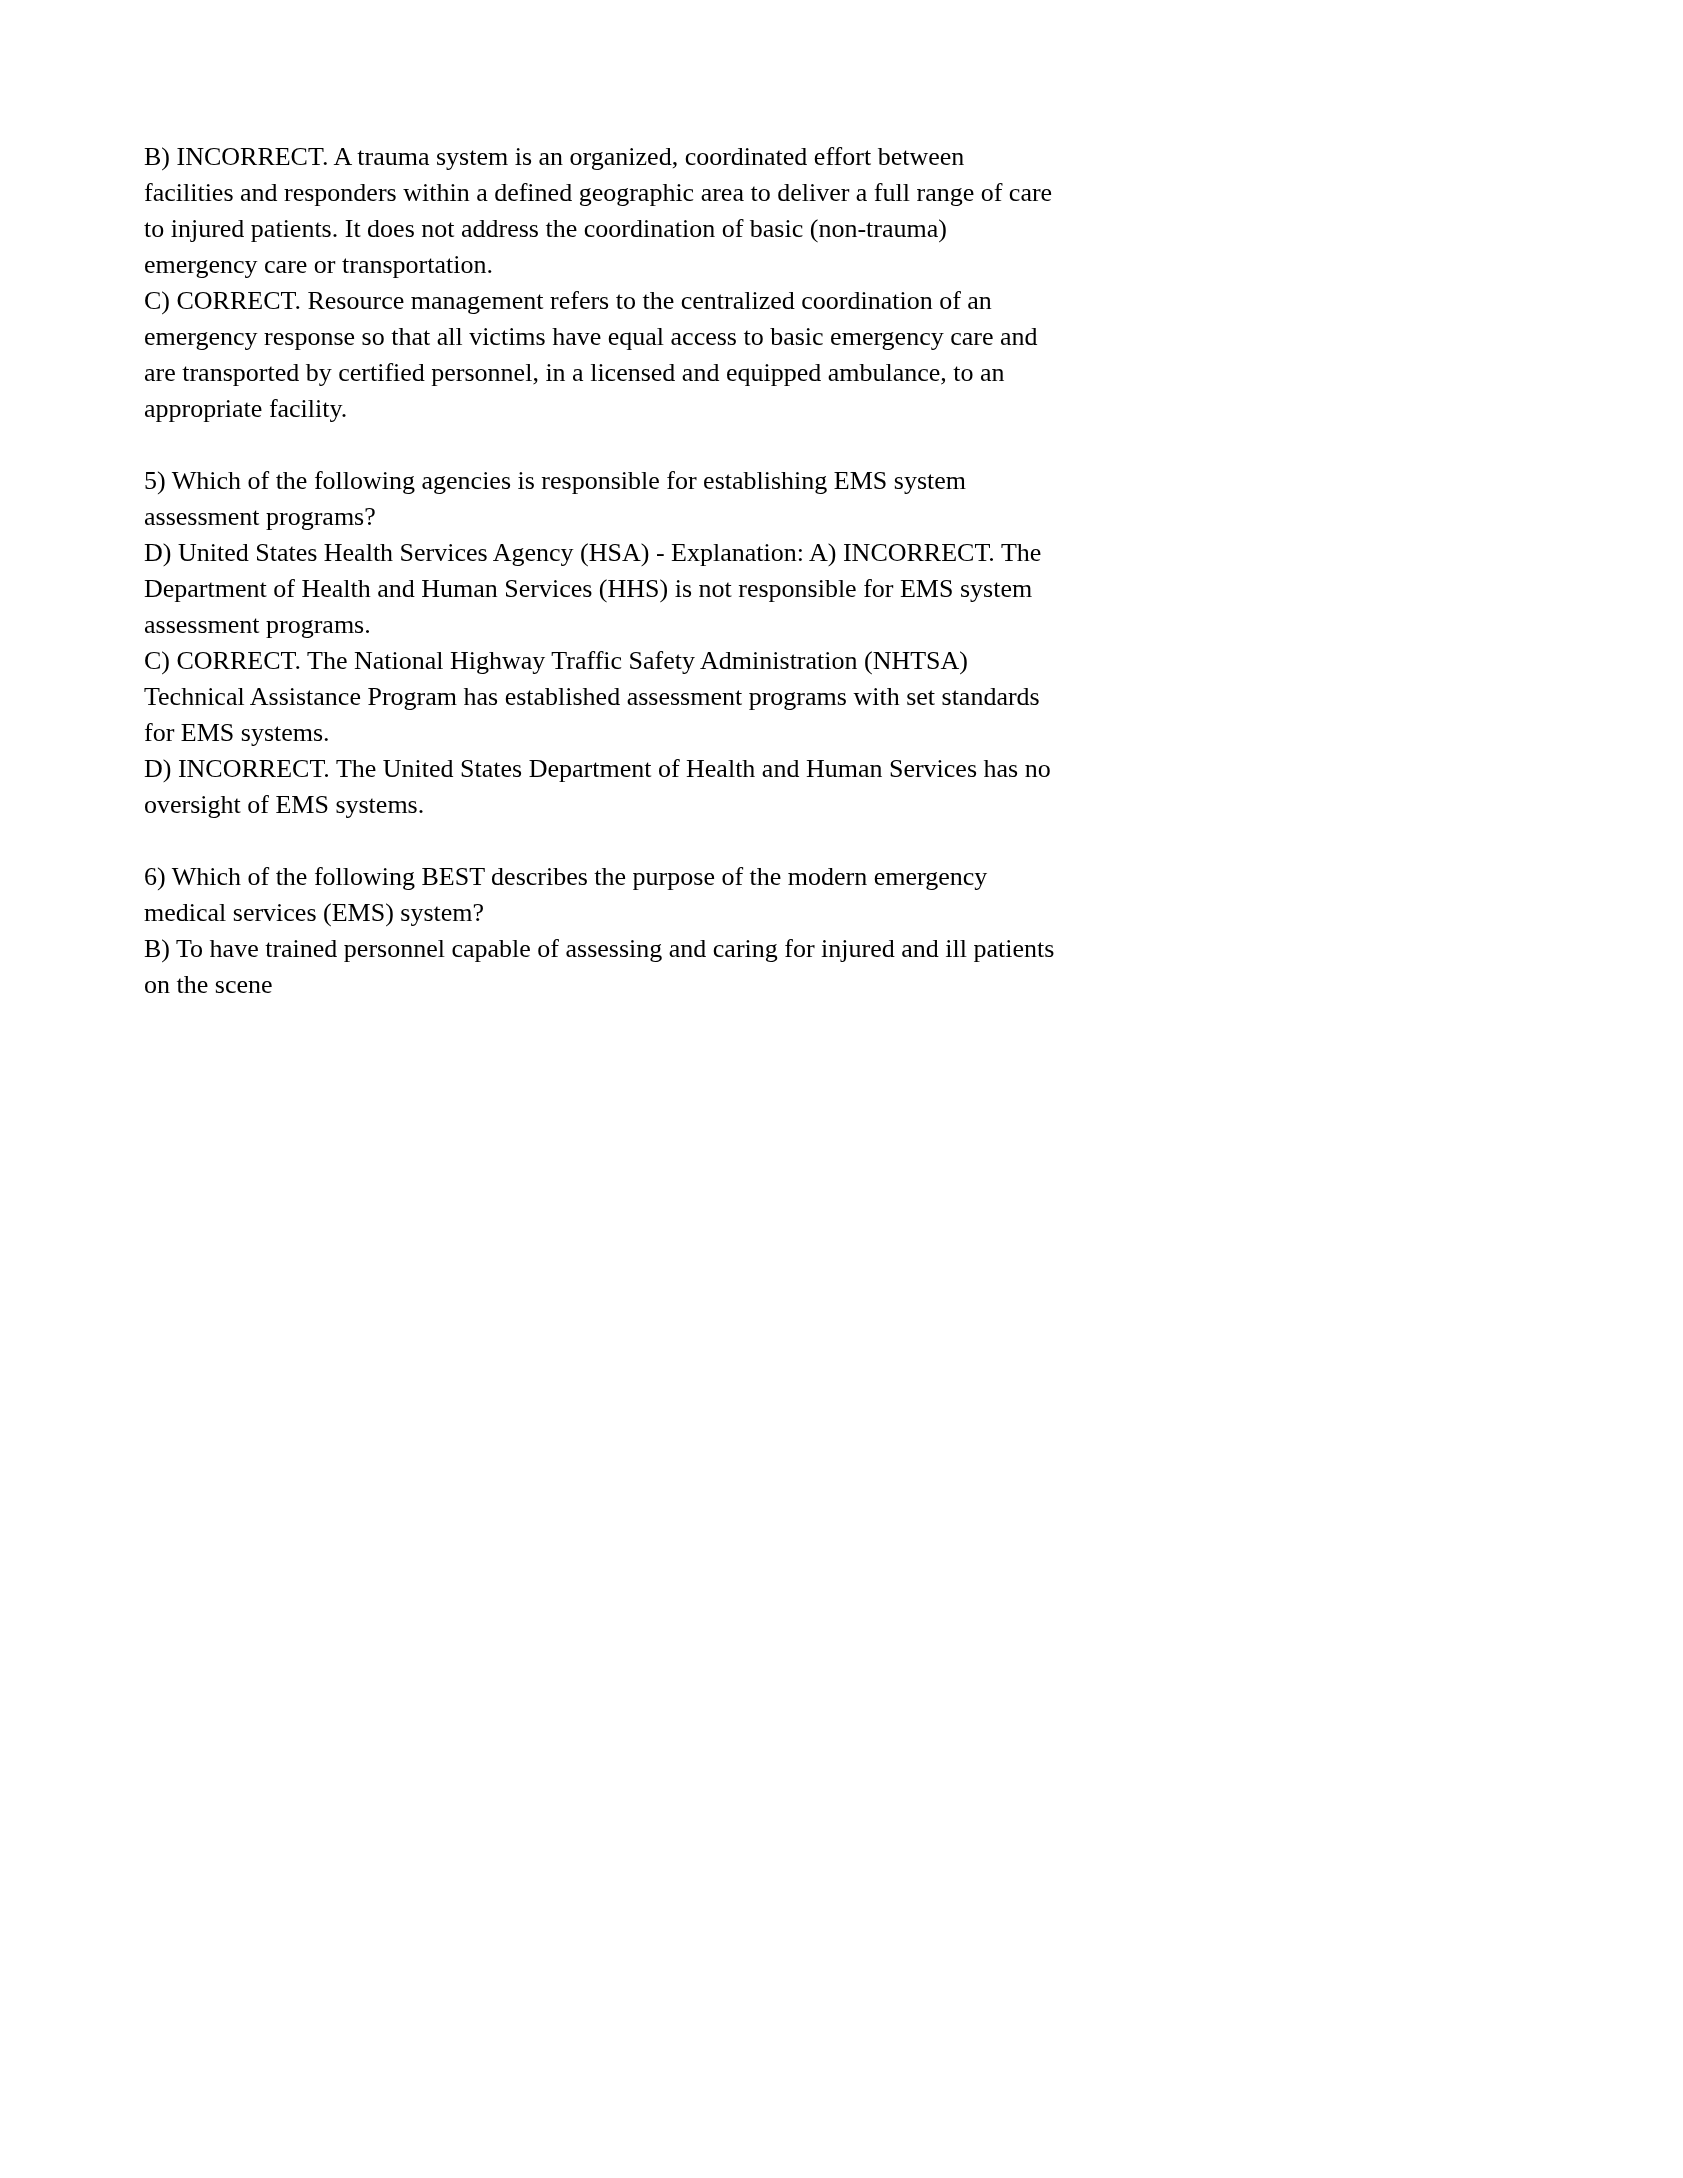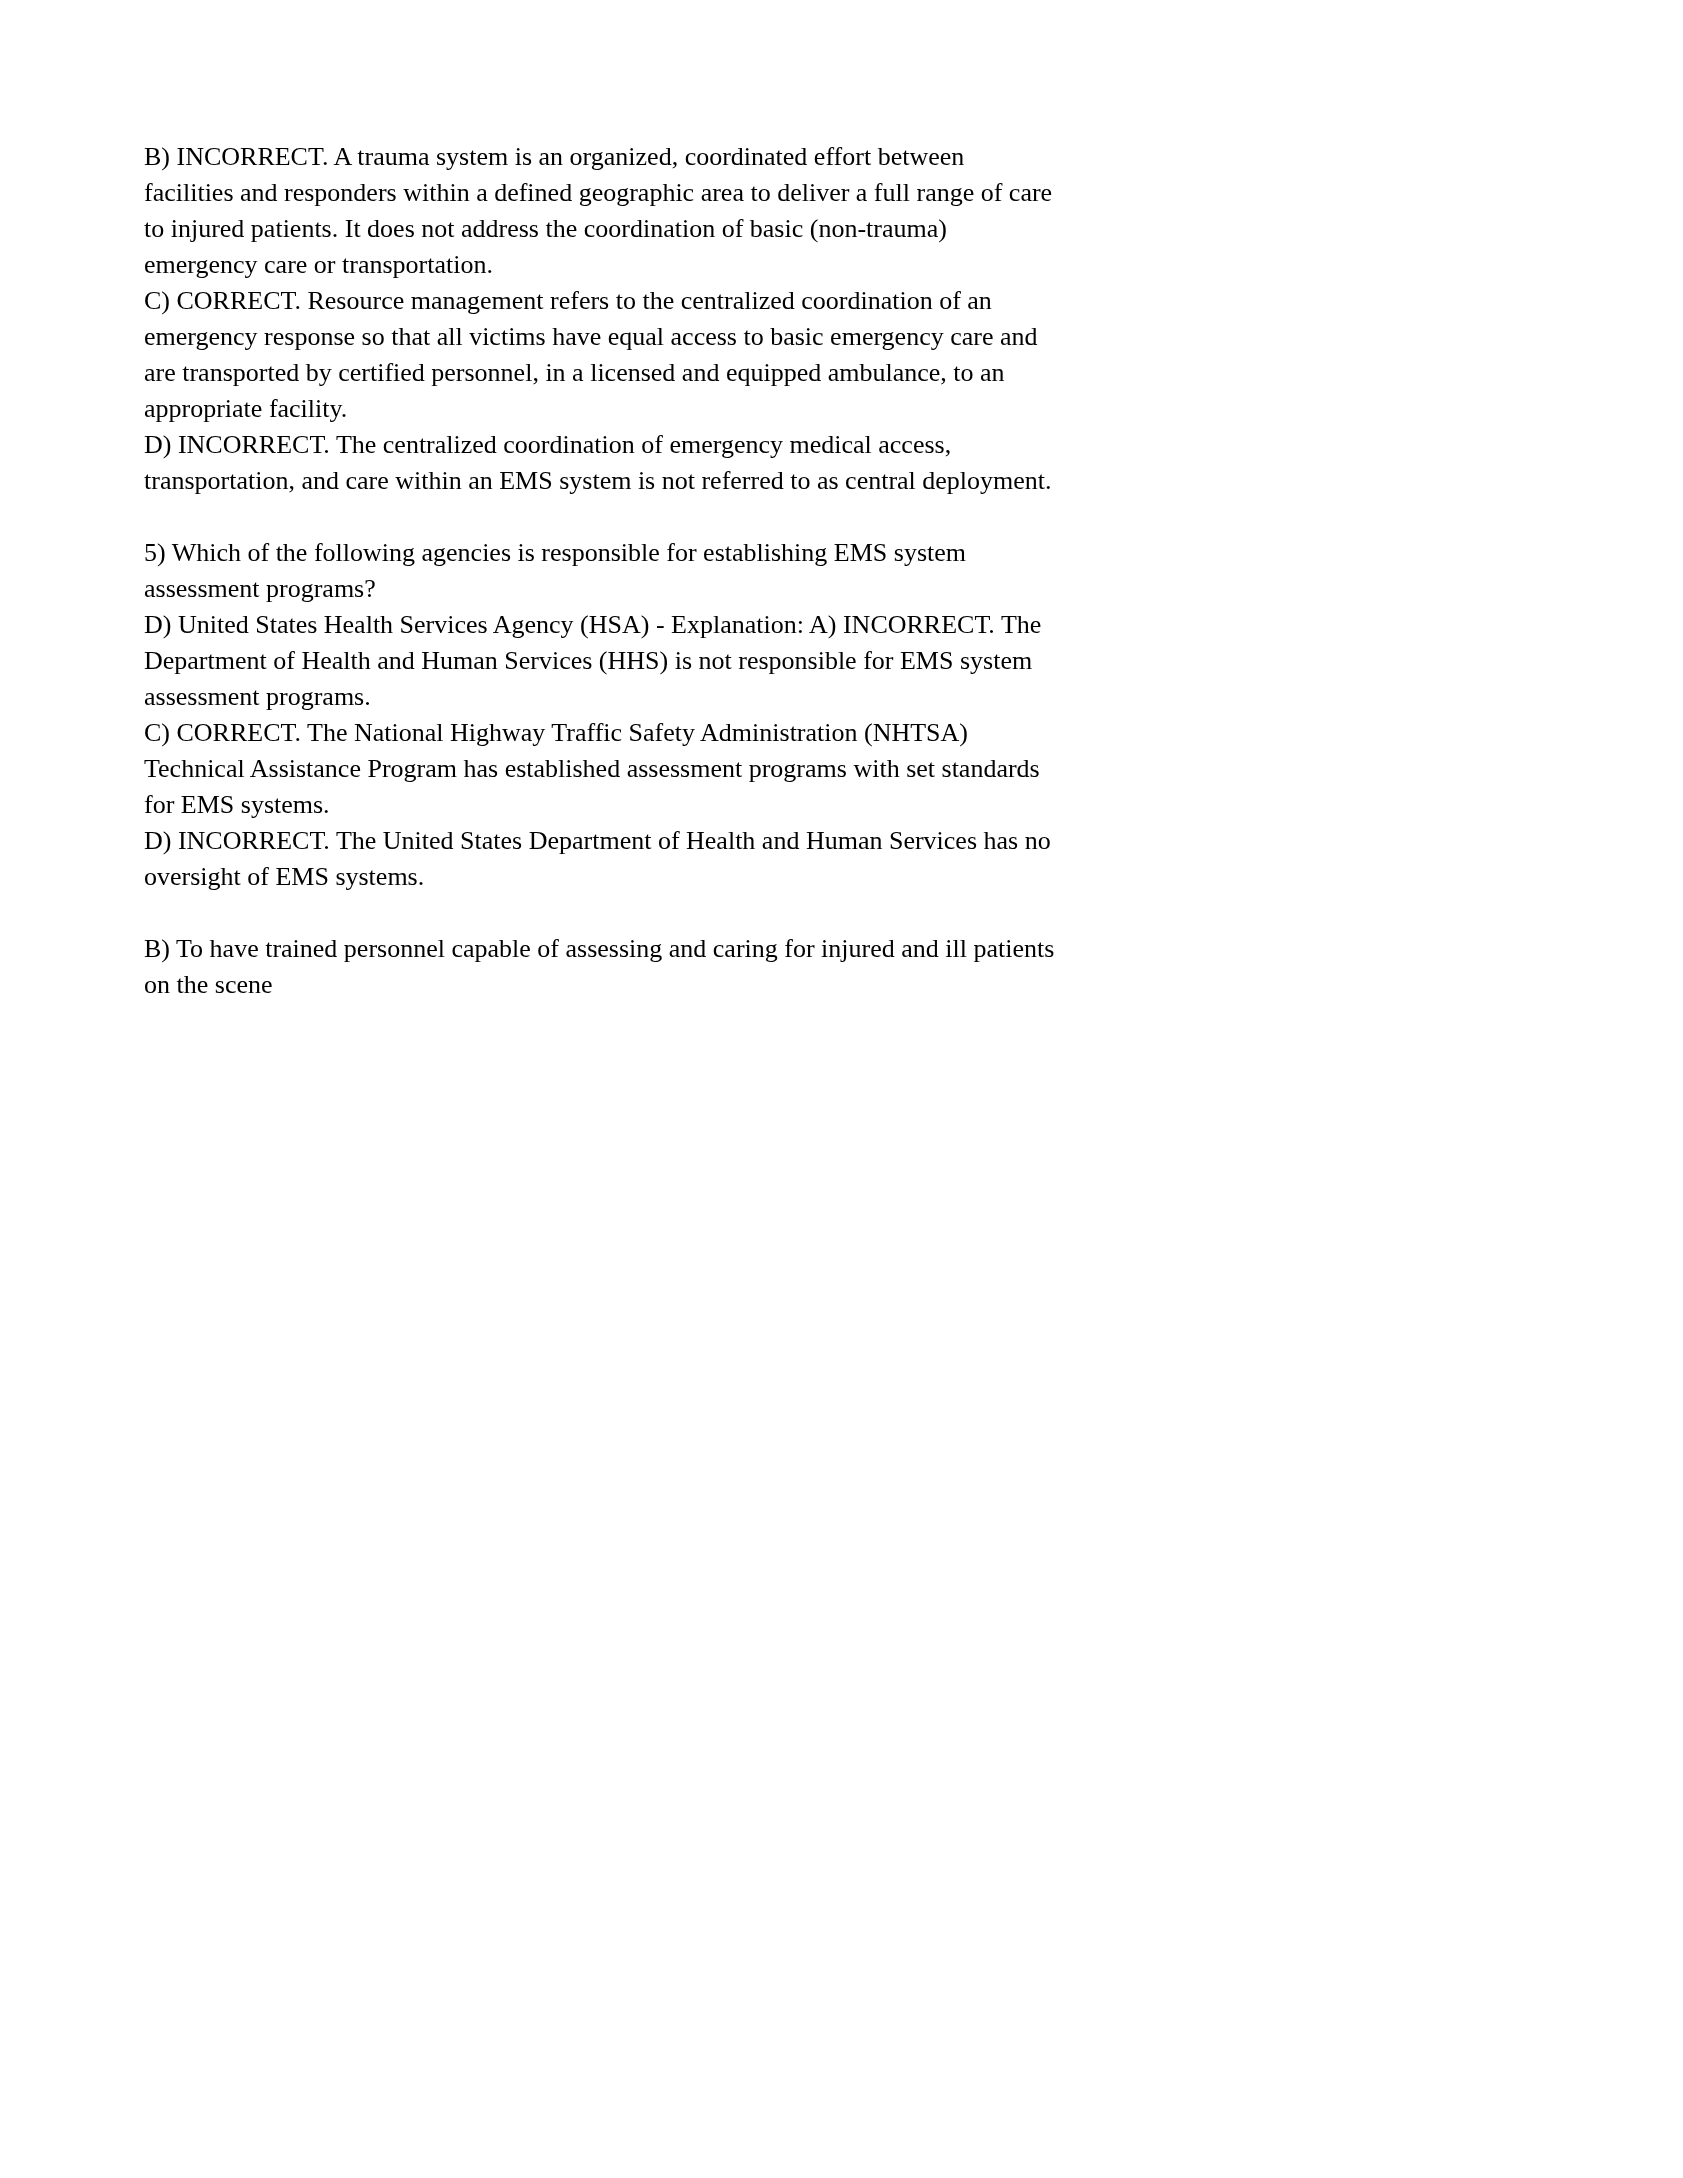--- a/index.html
+++ b/index.html
@@ -34,28 +34,28 @@
   }
 </style>
 </head>
 <body>
 
 <div class="page">
   <div class="text-block">
 
     <p class="para">B) INCORRECT. A trauma system is an organized, coordinated effort between facilities and responders within a defined geographic area to deliver a full range of care to injured patients. It does not address the coordination of basic (non-trauma) emergency care or transportation.</p>
     <p class="para">C) CORRECT. Resource management refers to the centralized coordination of an emergency response so that all victims have equal access to basic emergency care and are transported by certified personnel, in a licensed and equipped ambulance, to an appropriate facility.</p>
-    <p class="para">D) INCORRECT. The centralized coordination of emergency medical access, transportation, and care within an EMS system is not referred to as central deployment.</p>
 
     <div class="blank-line"></div>
 
     <p class="para">5) Which of the following agencies is responsible for establishing EMS system assessment programs?</p>
     <p class="para">D) United States Health Services Agency (HSA) - Explanation: A) INCORRECT. The Department of Health and Human Services (HHS) is not responsible for EMS system assessment programs.</p>
     <p class="para">C) CORRECT. The National Highway Traffic Safety Administration (NHTSA) Technical Assistance Program has established assessment programs with set standards for EMS systems.</p>
     <p class="para">D) INCORRECT. The United States Department of Health and Human Services has no oversight of EMS systems.</p>
 
     <div class="blank-line"></div>
 
+    <p class="para">6) Which of the following BEST describes the purpose of the modern emergency medical services (EMS) system?</p>
     <p class="para">B) To have trained personnel capable of assessing and caring for injured and ill patients on the scene</p>
 
   </div>
 </div>
 
 
 </body></html>

